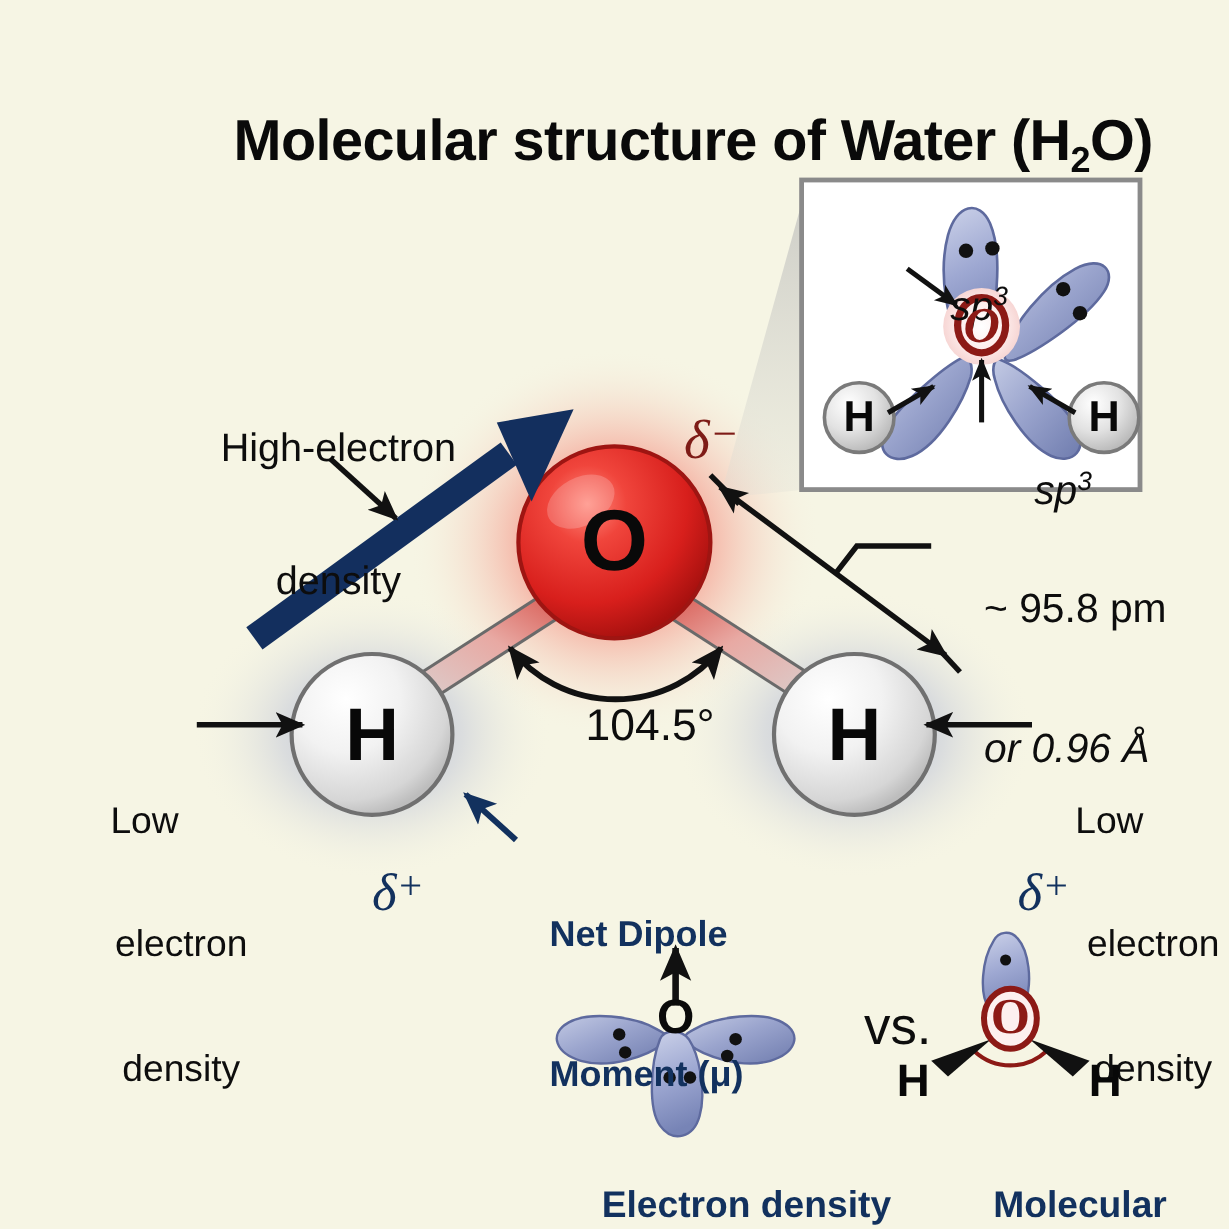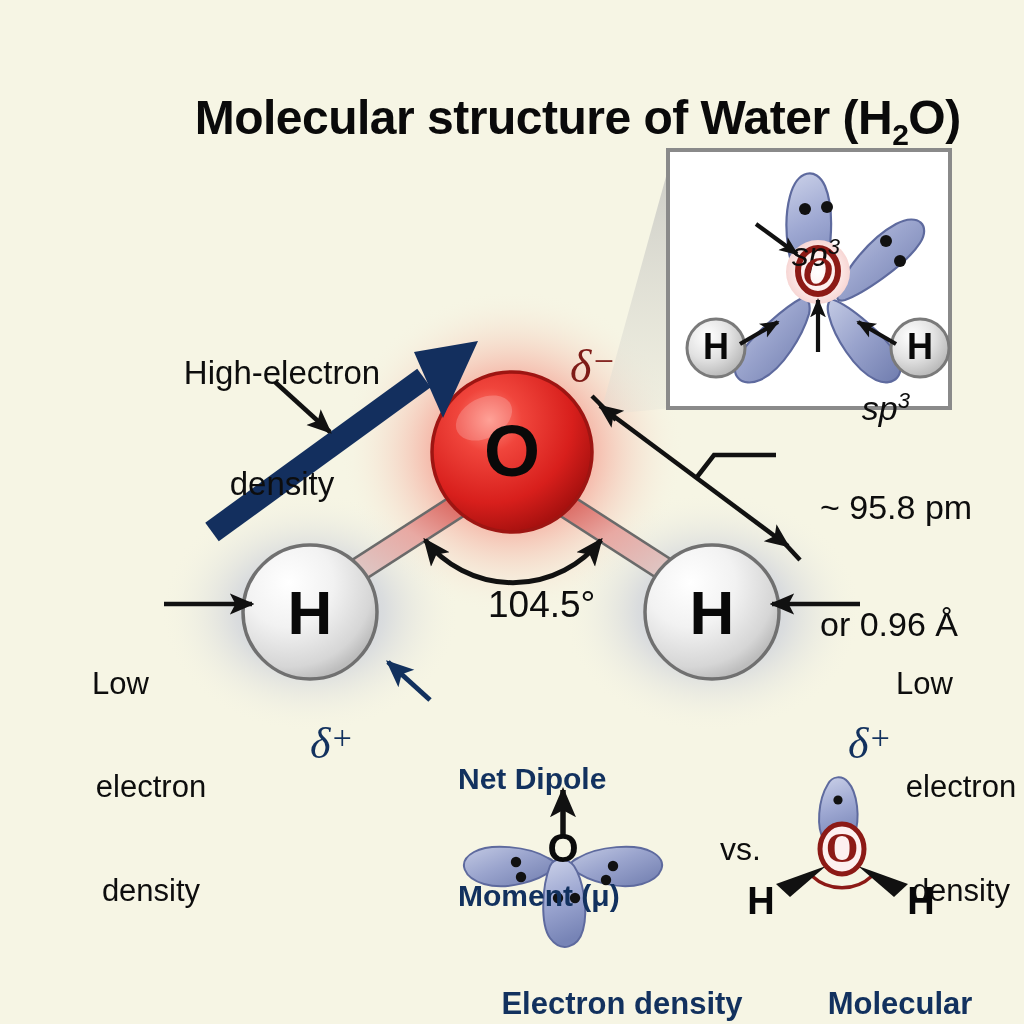--- a/index.html
+++ b/index.html
@@ -246,21 +246,21 @@
     <span>δ</span><span style="font-size:34px;vertical-align:24%;">+</span>
   </div>
   <div class="txt navy" style="left:764px;top:672px;font-size:44px;font-family:'Liberation Serif',serif;font-style:italic;font-weight:normal;">
     <span>δ</span><span style="font-size:34px;vertical-align:24%;">+</span>
   </div>
 
   <div class="txt blk" style="left:448px;top:585px;font-size:37px;">104.5°</div>
 
   <div class="txt blk" style="left:780px;top:416px;font-size:34px;">
     <div>~ 95.8 pm</div>
-    <div style="margin-top:6px;">or 0.96 Å</div>
+    <div style="margin-top:6px;font-style:italic;">or 0.96 Å</div>
   </div>
 
   <div class="txt blk ctr" style="left:122px;top:284px;width:240px;font-size:33px;">
     <div>High-electron</div>
     <div style="margin-top:4px;">density</div>
   </div>
 
   <div class="txt blk ctr" style="left:52px;top:600px;width:118px;font-size:31px;">
     <div style="text-align:left;">Low</div>
     <div style="margin-top:3px;">electron</div>
@@ -283,21 +283,21 @@
   </div>
   <div class="txt blk" style="left:784px;top:352px;font-size:34px;font-style:italic;">
     <span>sp</span><sup style="font-size:22px;">3</sup>
   </div>
   <div class="atomlabel" style="left:793px;top:248px;width:50px;font-size:42px;color:#8c1a16;font-family:'Liberation Serif',serif;font-style:italic;">O</div>
   <div class="atomlabel" style="left:691px;top:326px;width:50px;font-size:36px;">H</div>
   <div class="atomlabel" style="left:895px;top:326px;width:50px;font-size:36px;">H</div>
 
   <div class="atomlabel" style="left:540px;top:826px;width:46px;font-size:40px;color:#0a0a0a;">O</div>
 
-  <div class="txt blk" style="left:680px;top:832px;font-size:32px;">vs.</div>
+  <div class="txt blk" style="left:680px;top:832px;font-size:44px;">vs.</div>
 
   <div class="txt navy ctr" style="left:428px;top:920px;width:308px;font-size:31px;">
     <div>Electron density</div>
     
   </div>
 
   <div class="atomlabel" style="left:819px;top:824px;width:46px;font-size:42px;color:#8c1a16;font-family:'Liberation Serif',serif;">O</div>
   <div class="atomlabel" style="left:738px;top:880px;width:46px;font-size:38px;">H</div>
   <div class="atomlabel" style="left:898px;top:880px;width:46px;font-size:38px;">H</div>
 

